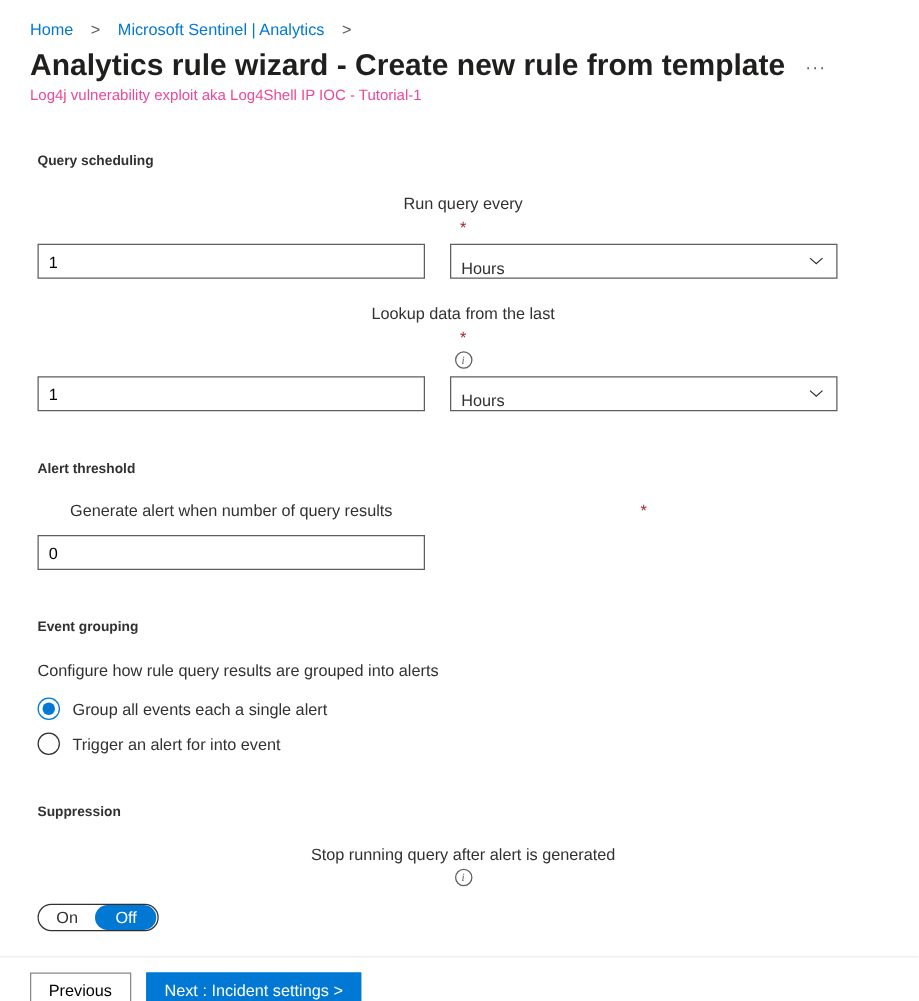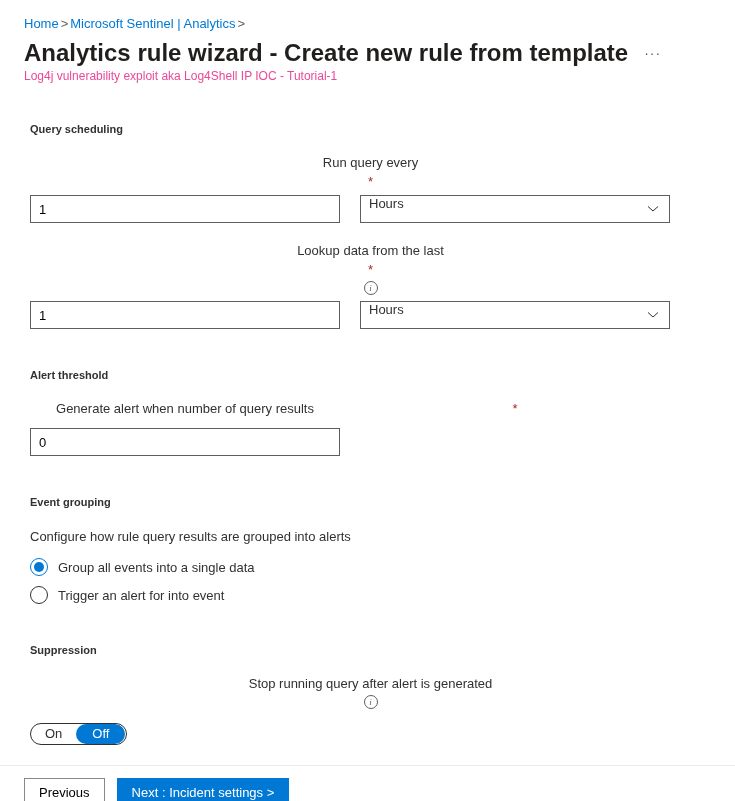--- a/index.html
+++ b/index.html
@@ -7,21 +7,21 @@
       font-family: 'Segoe UI', -apple-system, sans-serif;
       font-size: 13px;
       color: #323130;
       background: #fff;
       width: 735px;
     }
     .page { padding: 16px 24px 0 24px; }
     .breadcrumb {
       display: flex;
       align-items: center;
-      gap: 2px;
+      gap: 14px;
       font-size: 13px;
       margin-bottom: 8px;
     }
     .breadcrumb a { color: #0078d4; text-decoration: none; cursor: pointer; }
     .breadcrumb .sep { color: #605e5c; }
     .title-row { display: flex; align-items: center; gap: 12px; }
     h1 { font-size: 24px; font-weight: 600; color: #201f1e; }
     .ellipsis { font-size: 14px; color: #605e5c; cursor: pointer; padding: 0 4px; letter-spacing: 1px; }
     .subtitle { font-size: 12px; color: #ec4899; margin-top: 2px; margin-bottom: 40px; }
     .content { padding-left: 6px; }
@@ -53,21 +53,21 @@
       padding: 0 8px;
       font-size: 13px;
       font-family: inherit;
     }
     .select {
       position: relative;
       width: 100%;
       height: 28px;
       border: 1px solid #605e5c;
       display: flex;
-      align-items: flex-start;
+      align-items: flex-end;
       padding: 0 8px;
       font-size: 13px;
       cursor: pointer;
       background: #fff;
     }
     .select .chevron {
       position: absolute;
       right: 10px;
       top: 50%;
       transform: translateY(-50%);
@@ -226,21 +226,21 @@
           <input type="text" value="0" style="">
         </div>
       </div>
     </div>
 
     <div class="section">
       <h2>Event grouping</h2>
       <div class="desc">Configure how rule query results are grouped into alerts</div>
       <div class="radio-row">
         <div class="radio checked"></div>
-        <span>Group all events into a single data</span>
+        <span>Group all events each a single alert</span>
       </div>
       <div class="radio-row">
         <div class="radio"></div>
         <span>Trigger an alert for into event</span>
       </div>
     </div>
 
     <div class="section" style="margin-bottom:20px;">
       <h2>Suppression</h2>
       <div class="field-label">

